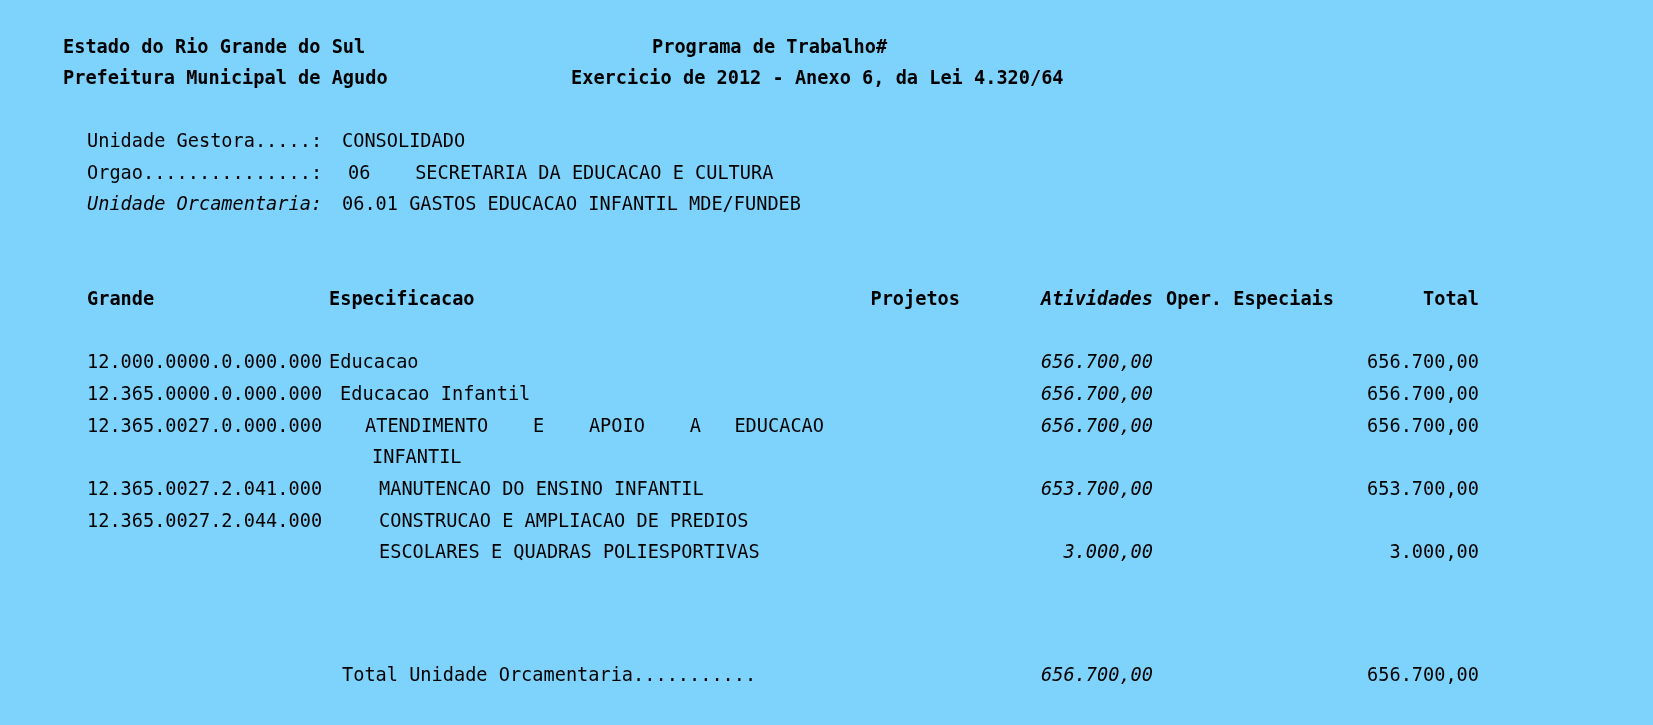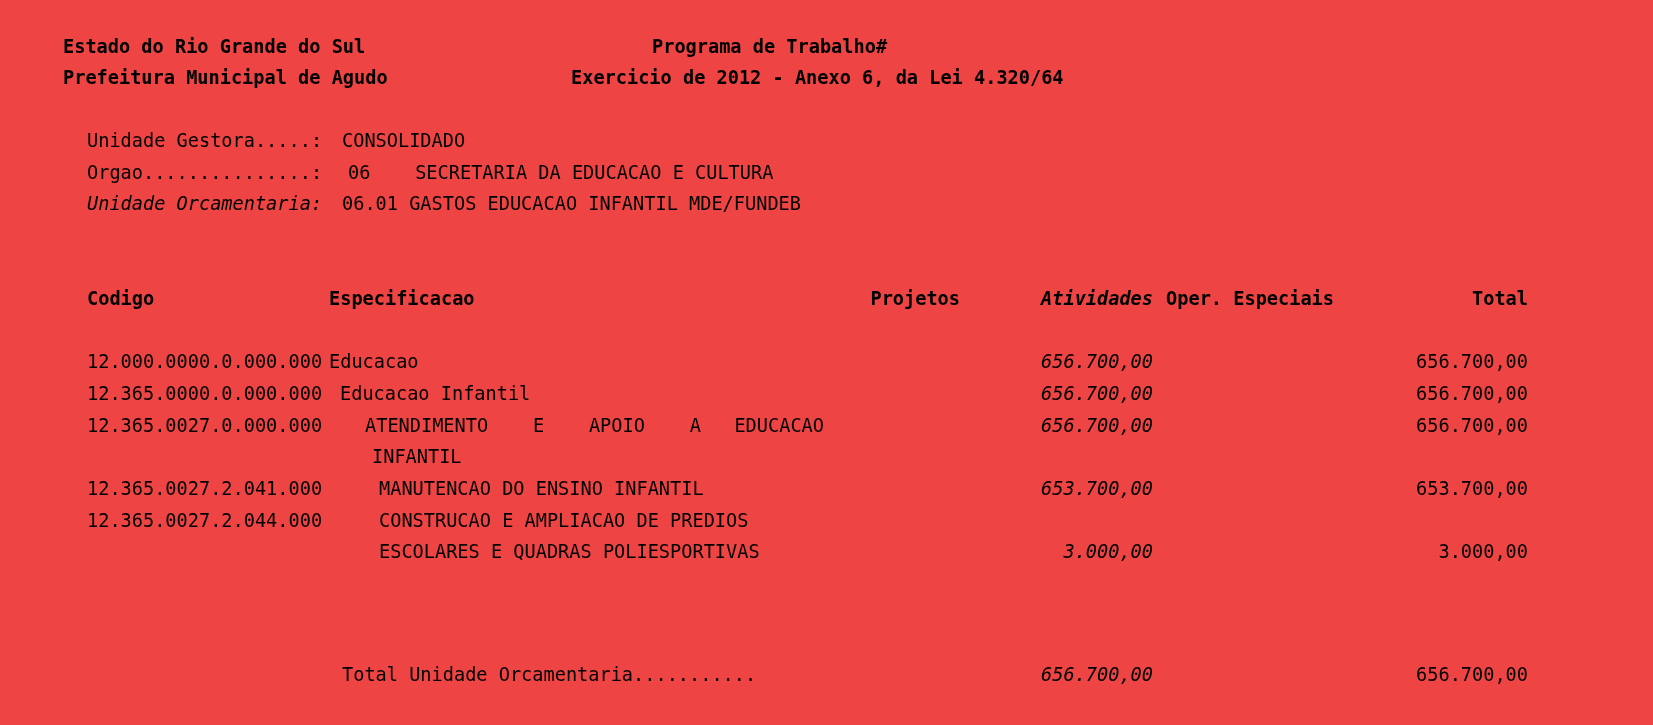--- a/index.html
+++ b/index.html
@@ -4,21 +4,21 @@
 <style>
   html, body {
     margin: 0;
     padding: 0;
     background: #ffffff;
   }
   .page {
     position: relative;
     width: 1653px;
     height: 725px;
-    background: #ef4444;
+    background: #7dd3fc;
     color: #000000;
     font-family: "DejaVu Sans Mono", "Liberation Mono", monospace;
     font-size: 18.6px;
     overflow: hidden;
   }
   .line {
     position: absolute;
     height: 23px;
     line-height: 23px;
     white-space: pre;
@@ -44,21 +44,21 @@
   .spec-2 { left: 333px; }
   .spec-2b { left: 340px; }
   .spec-3 { left: 347px; }
   .num {
     text-align: right;
     width: 220px;
   }
   .col-proj  { left: 708px; }   
   .col-ativ  { left: 901px; font-style: italic; }   
   .col-oper  { left: 1082px; }  
-  .col-total { left: 1276px; }  
+  .col-total { left: 1227px; }  
   .total-label { left: 310px; }
 </style>
 </head>
 <body>
 
 <div class="page">
 
   <div class="line bold" style="top:35px; left:63px;">Estado do Rio Grande do Sul</div>
   <div class="line bold" style="top:35px; left:652px;">Programa de Trabalho#</div>
   <div class="line bold" style="top:66px; left:63px;">Prefeitura Municipal de Agudo</div>
@@ -71,21 +71,21 @@
   <div class="trow" style="top:161px;">
     <span class="cell" style="left:55px;">Orgao...............:</span>
     <span class="cell" style="left:316px;">06    SECRETARIA DA EDUCACAO E CULTURA</span>
   </div>
   <div class="trow" style="top:192px;">
     <span class="cell" style="left:55px;font-style:italic;">Unidade Orcamentaria:</span>
     <span class="cell" style="left:310px;">06.01 GASTOS EDUCACAO INFANTIL MDE/FUNDEB</span>
   </div>
 
   <div class="trow bold" style="top:287px;">
-    <span class="cell code">Codigo</span>
+    <span class="cell code">Grande</span>
     <span class="cell spec-0">Especificacao</span>
     <span class="cell num col-proj">Projetos</span>
     <span class="cell num col-ativ">Atividades</span>
     <span class="cell num col-oper">Oper. Especiais</span>
     <span class="cell num col-total">Total</span>
   </div>
 
   <div class="trow" style="top:350px;">
     <span class="cell code">12.000.0000.0.000.000</span>
     <span class="cell spec-0">Educacao</span>

